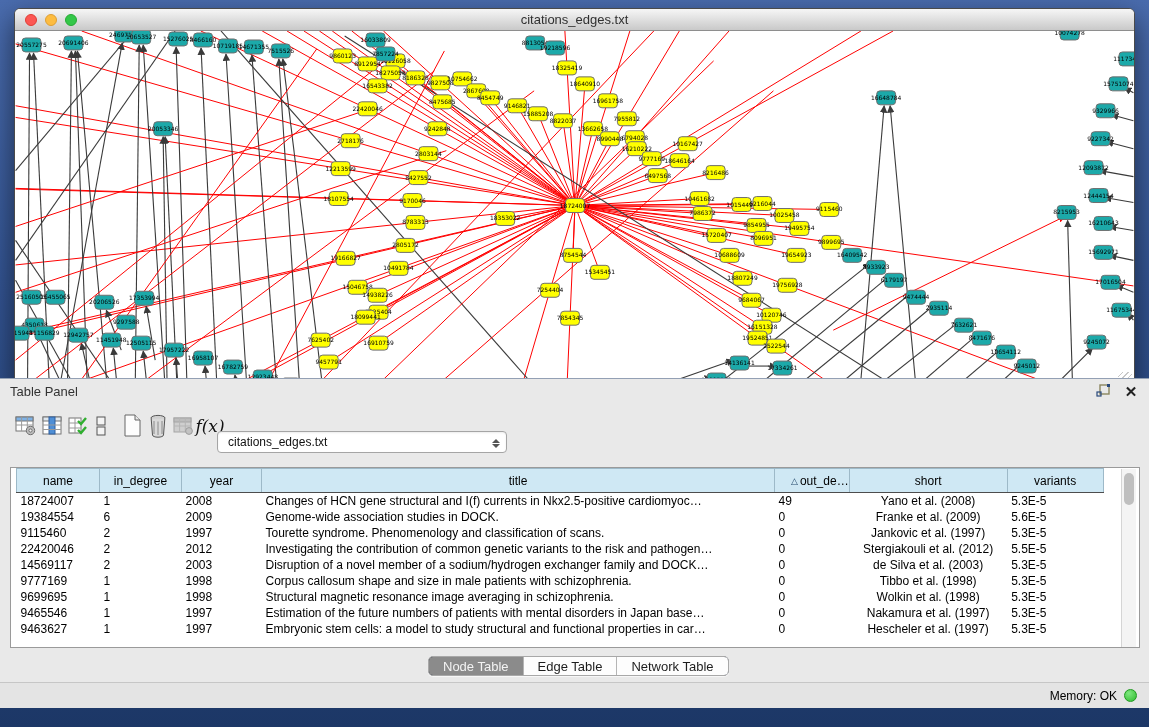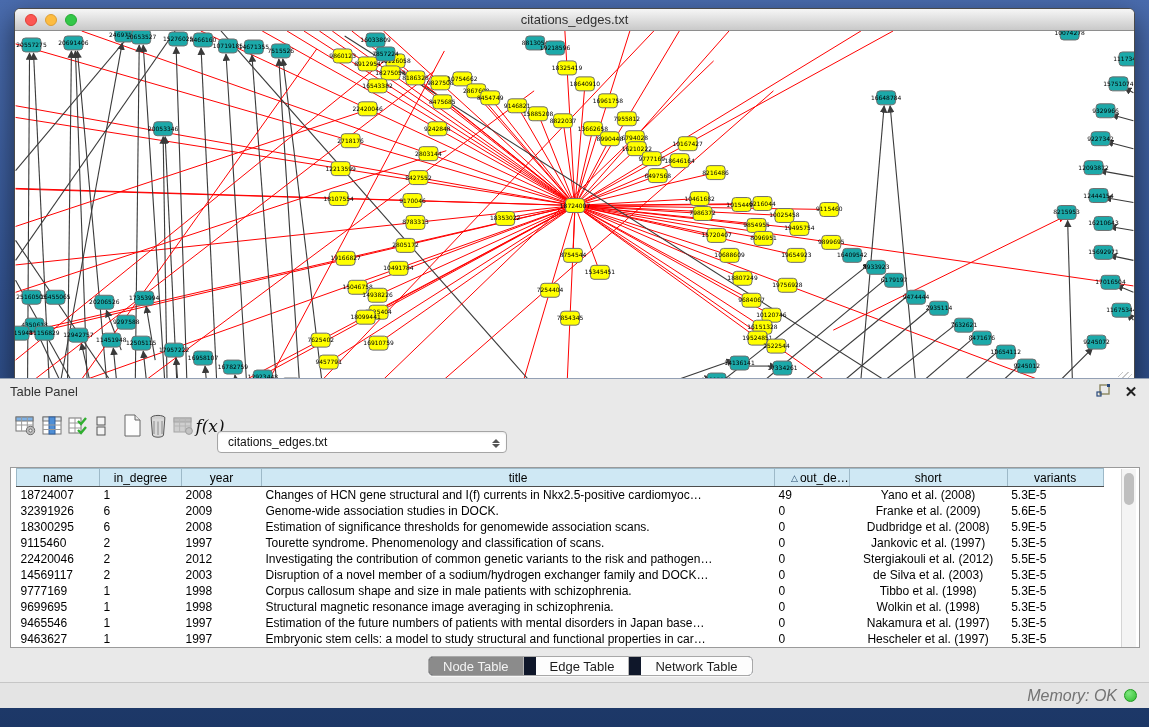--- a/index.html
+++ b/index.html
@@ -50,42 +50,42 @@
     border-right:4px solid transparent; }
   .combo .stepper .up  { border-bottom:4px solid #555; }
   .combo .stepper .dn  { border-top:4px solid #555; }
 
   .table-box { position:absolute; left:10px; top:88px; width:1130px; height:181px;
     background:#fff; border:1px solid #9a9a9a; overflow:hidden; }
   table.data { border-collapse:collapse; table-layout:fixed; margin-left:5px;
     font-size:12px; color:#000; }
   table.data th { background:#cfe8f4; border-right:1px solid #9db9c8; border-left:1px solid #9db9c8;
     border-top:1px solid #9db9c8; border-bottom:1px solid #4d4d4d;
-    font-weight:normal; height:18px; text-align:center; overflow:hidden; white-space:nowrap; }
+    font-weight:normal; height:24px; text-align:center; overflow:hidden; white-space:nowrap; }
   table.data td { height:16px; padding:0 4px; overflow:hidden; white-space:nowrap; }
   td.al { text-align:left; } td.ac { text-align:center; }
   .sort-tri { display:inline-block; font-size:9px; color:#23496b; margin-right:2px;
     transform:translateY(-1px); }
   .vscroll { position:absolute; right:3px; top:1px; width:15px; height:178px;
     background:#f4f4f4; border-left:1px solid #d5d5d5; }
   .vthumb { position:absolute; left:2px; top:4px; width:10px; height:32px;
     background:#bfbfbf; border-radius:6px; }
 
   .tabs { position:absolute; left:428px; top:277px; height:20px; display:flex;
     border:1px solid #a8a8a8; border-radius:5px; overflow:hidden; background:#0f172a;
-    box-shadow:0 1px 1px rgba(255,255,255,.7);gap:12px; }
+    box-shadow:0 1px 1px rgba(255,255,255,.7); }
   .tab { padding:0 14px; font-size:13px; display:flex; align-items:center; color:#1d1d1d;
     border-right:1px solid #b5b5b5; background:#fdfdfd; }
   .tab:last-child { border-right:none; }
   .tab.active { background:#8b8b8b; color:#f3f3f3; }
 
   .status-strip { position:absolute; left:0; bottom:0; width:1149px; height:26px;
     background:#e4e4e4; border-top:1px solid #c6c6c6;
     display:flex; align-items:center; justify-content:flex-end; padding-right:12px; }
-  .status-strip .mem { font-size:16px; color:#737373; margin-right:7px;font-style:italic; }
+  .status-strip .mem { font-size:12px; color:#000000; margin-right:7px; }
   .mem-dot { width:13px; height:13px; border-radius:50%;
     background:radial-gradient(circle at 35% 30%, #7fe87f, #2fbb2f); border:1px solid #1f9a1f; }
 </style>
 </head>
 <body>
 
 <div class="net-window">
   <div class="titlebar">
     <div class="traffic">
       <span class="tl red"></span>
@@ -900,36 +900,27 @@
           <tr>
             <td class="al">18724007</td>
             <td class="al">1</td>
             <td class="al">2008</td>
             <td class="al">Changes of HCN gene structural and I(f) currents in Nkx2.5-positive cardiomyoc…</td>
             <td class="al">49</td>
             <td class="ac">Yano et al. (2008)</td>
             <td class="al">5.3E-5</td>
           </tr>
           <tr>
-            <td class="al">32391926</td>
+            <td class="al">19384554</td>
             <td class="al">6</td>
             <td class="al">2009</td>
             <td class="al">Genome-wide association studies in DOCK.</td>
             <td class="al">0</td>
             <td class="ac">Franke et al. (2009)</td>
             <td class="al">5.6E-5</td>
-          </tr>
-          <tr>
-            <td class="al">18300295</td>
-            <td class="al">6</td>
-            <td class="al">2008</td>
-            <td class="al">Estimation of significance thresholds for genomewide association scans.</td>
-            <td class="al">0</td>
-            <td class="ac">Dudbridge et al. (2008)</td>
-            <td class="al">5.9E-5</td>
           </tr>
           <tr>
             <td class="al">9115460</td>
             <td class="al">2</td>
             <td class="al">1997</td>
             <td class="al">Tourette syndrome. Phenomenology and classification of scans.</td>
             <td class="al">0</td>
             <td class="ac">Jankovic et al. (1997)</td>
             <td class="al">5.3E-5</td>
           </tr>

